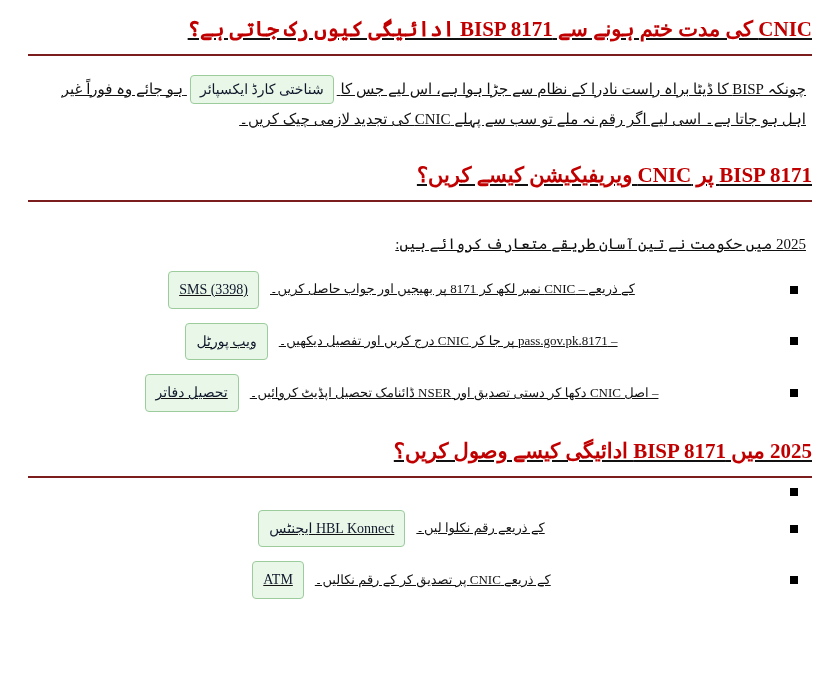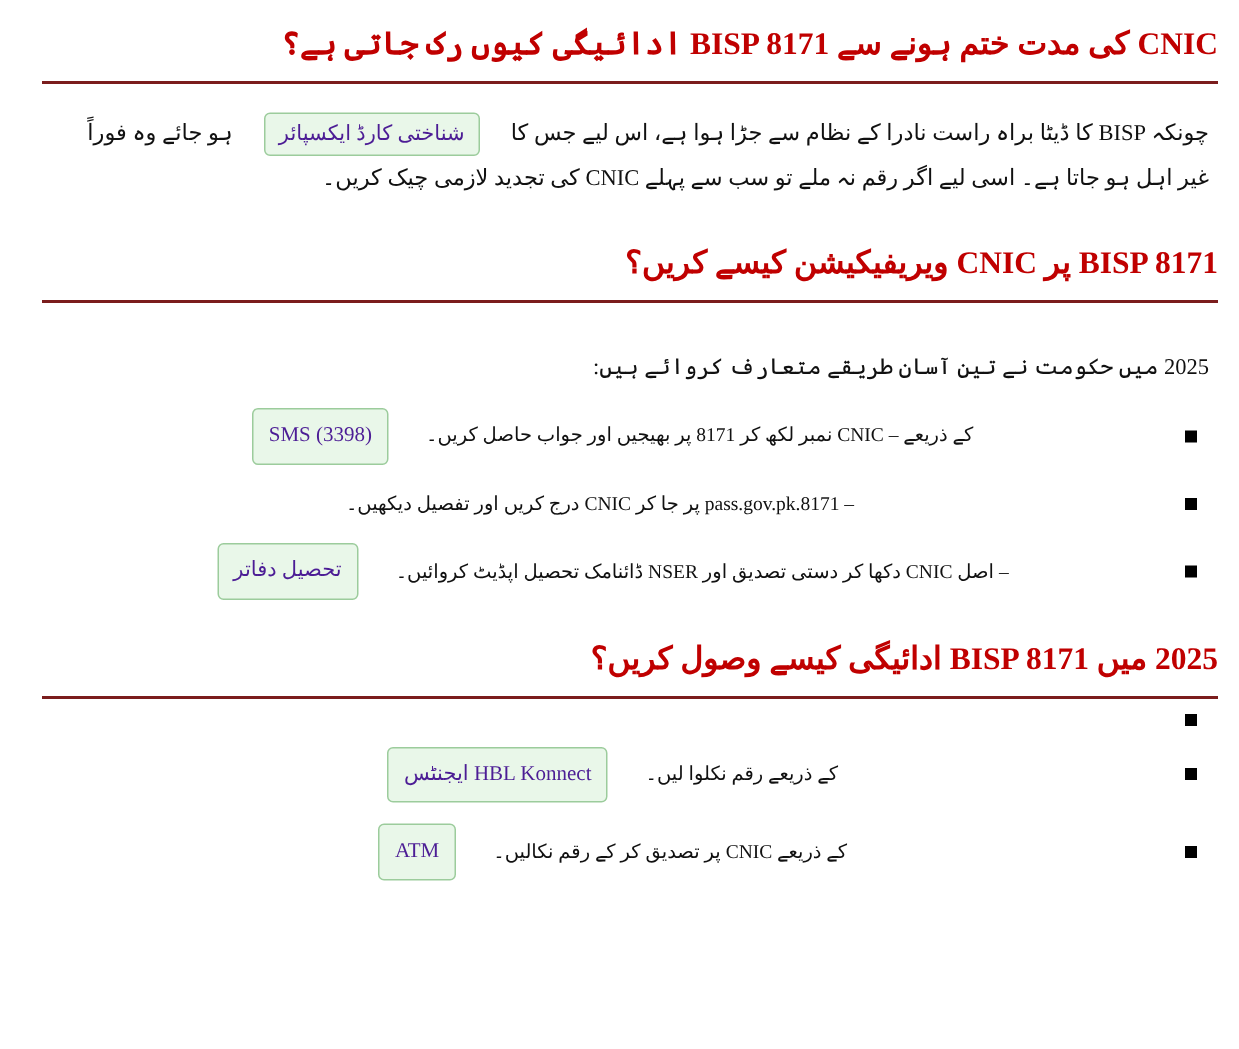--- a/index.html
+++ b/index.html
@@ -11,20 +11,21 @@
     width: 826px;
     min-height: 699px;
     font-family: "Liberation Serif", serif;
     color: #111111;
     direction: rtl;
   }
   .page {
     width: 812px;
     box-sizing: border-box;
     padding: 0 14px;
+    text-decoration: underline;
   }
   h2.section-heading {
     font-family: "Liberation Serif", serif;
     font-size: 21px;
     font-weight: bold;
     color: #c00000;
     text-align: right;
     margin: 14px 0 0 0;
     padding: 0 0 8px 0;
     line-height: 1.5;
@@ -43,23 +44,23 @@
     direction: rtl;
     margin: 18px 0 26px 0;
     padding: 0 6px;
   }
   .chip {
     display: inline-block;
     background: #e9f7e9;
     border: 1px solid #9ccc9c;
     border-radius: 4px;
     padding: 2px 9px;
-    margin: 0 17px;
+    margin: 0 3px;
     font-size: 14px;
-    color: #4c1d95;
+    color: #0f172a;
     white-space: nowrap;
     line-height: 1.7;
   }
   .intro {
     font-size: 15px;
     text-align: right;
     direction: rtl;
     margin: 33px 0 18px 0;
     padding: 0 6px;
   }
@@ -141,20 +142,21 @@
           <span class="li-body">
             <span class="li-text">کے ذریعے – CNIC نمبر لکھ کر 8171 پر بھیجیں اور جواب حاصل کریں۔</span>
             <span class="chip tall-chip">SMS (3398)</span>
           </span>
         </li>
         <li>
           <span class="bullet-marker"></span>
           <span class="spacer-left"></span>
           <span class="li-body">
             <span class="li-text">– 8171.pass.gov.pk پر جا کر CNIC درج کریں اور تفصیل دیکھیں۔</span>
+            <span class="chip tall-chip">ویب پورٹل</span>
           </span>
         </li>
         <li>
           <span class="bullet-marker"></span>
           <span class="spacer-left"></span>
           <span class="li-body">
             <span class="li-text">– اصل CNIC دکھا کر دستی تصدیق اور NSER ڈائنامک تحصیل اپڈیٹ کروائیں۔</span>
             <span class="chip tall-chip">تحصیل دفاتر</span>
           </span>
         </li>

